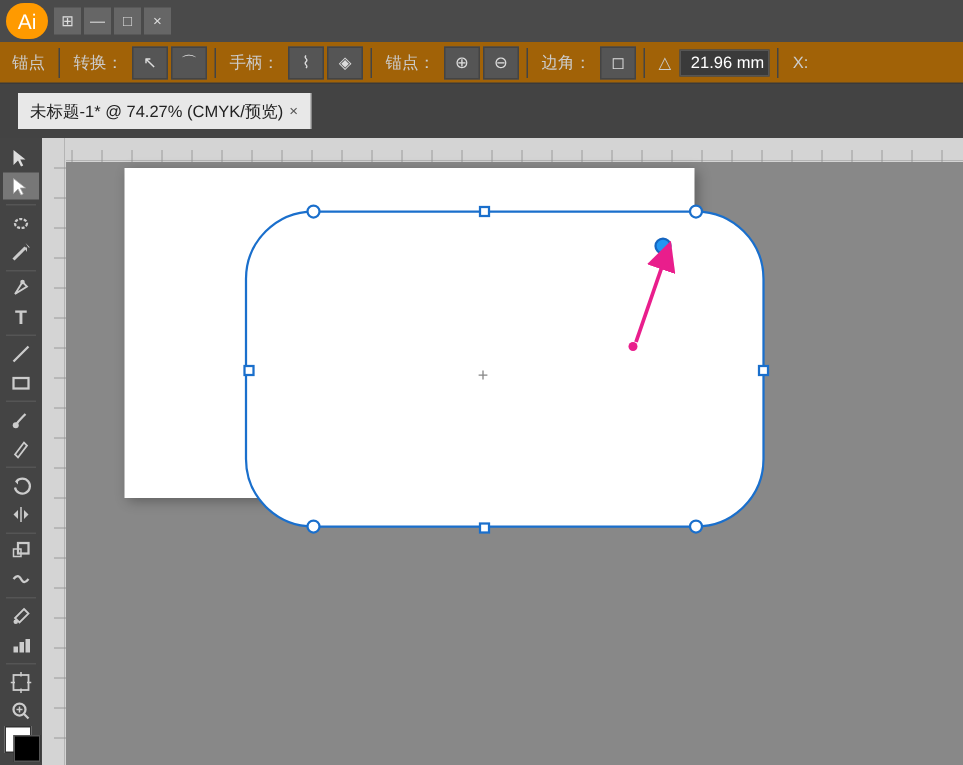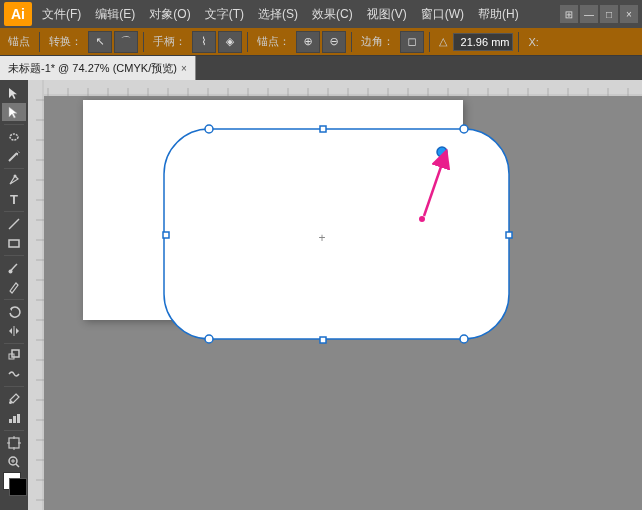--- a/index.html
+++ b/index.html
@@ -15,24 +15,24 @@
       color: #fff;
     }
     #title-bar .ai-logo {
       display: flex;
       align-items: center;
       justify-content: center;
       width: 28px;
       height: 24px;
       background: #FF9A00;
       color: #fff;
-      font-weight: bold;
+      font-weight: normal;
       font-size: 14px;
       margin-right: 4px;
-      border-radius: 2px;
+      border-radius: 12px;
     }
     #title-bar .menu-bar {
       display: flex;
       gap: 2px;
       flex: 1;
     }
     #title-bar .menu-item {
       padding: 2px 6px;
       color: #ddd;
       cursor: pointer;
@@ -92,23 +92,23 @@
       color: #fff;
       font-size: 11px;
       padding: 0 3px;
       text-align: right;
     }
 
     
     #tab-bar {
       display: flex;
       align-items: center;
-      height: 24px;
+      height: 36px;
       background: #434343;
-      padding: 0;
+      padding: 12px;
     }
     .tab {
       display: flex;
       align-items: center;
       height: 24px;
       padding: 0 8px;
       background: #c8c8c8;
       color: #222;
       font-size: 11px;
       cursor: pointer;
@@ -205,31 +205,20 @@
       color: #222;
       white-space: nowrap;
       box-shadow: 1px 1px 3px rgba(0,0,0,0.2);
     }
   </style>
 </head>
 <body>
 
 <div id="title-bar">
   <div class="ai-logo">Ai</div>
-  <div class="menu-bar">
-    <span class="menu-item">文件(F)</span>
-    <span class="menu-item">编辑(E)</span>
-    <span class="menu-item">对象(O)</span>
-    <span class="menu-item">文字(T)</span>
-    <span class="menu-item">选择(S)</span>
-    <span class="menu-item">效果(C)</span>
-    <span class="menu-item">视图(V)</span>
-    <span class="menu-item">窗口(W)</span>
-    <span class="menu-item">帮助(H)</span>
-  </div>
   <div class="win-controls">
     <div class="win-btn">⊞</div>
     <div class="win-btn">—</div>
     <div class="win-btn">□</div>
     <div class="win-btn">×</div>
   </div>
 </div>
 
 <div id="toolbar1">
   <span class="toolbar-label">锚点</span>

